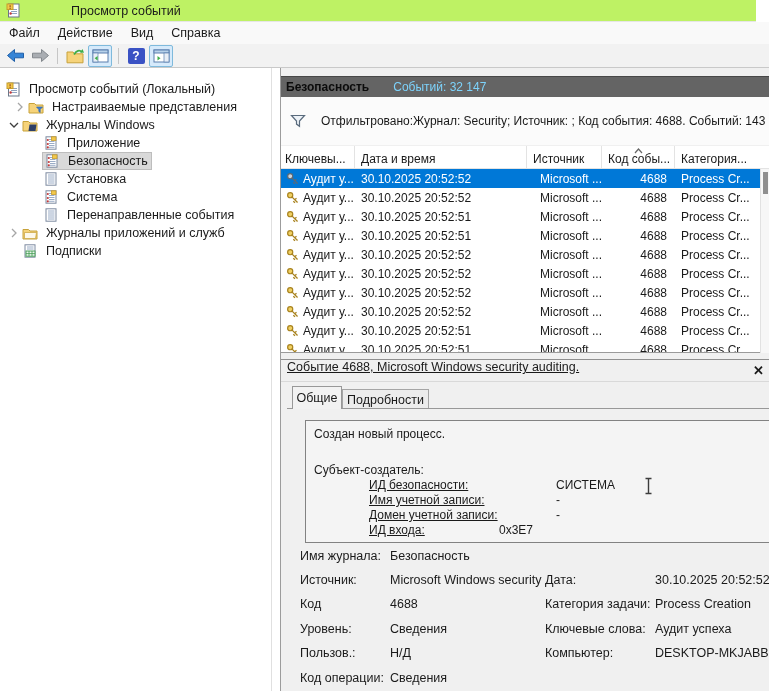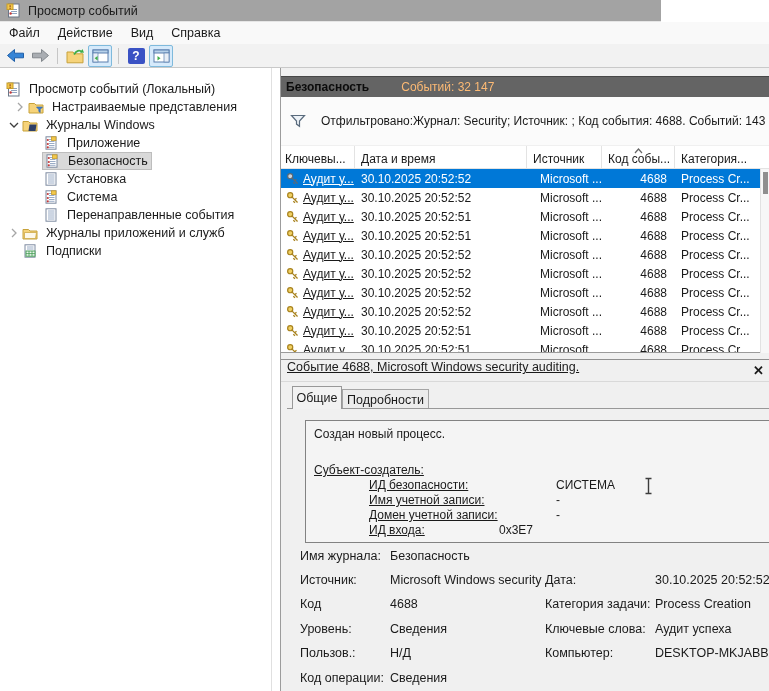--- a/index.html
+++ b/index.html
@@ -1,22 +1,22 @@
 <!DOCTYPE html>
 <html><head>
 <meta charset="utf-8">
 <style>
   html,body{margin:0;padding:0;background:#fff;}
   #app{position:relative;width:769px;height:691px;overflow:hidden;
        font-family:"Liberation Sans",sans-serif;font-size:12px;color:#1a1a1a;
        background:#fff;user-select:none;}
   
-  .titlebar{position:absolute;left:0;top:0;width:661px;height:22px;background:#a3a3a3;
+  .titlebar{position:absolute;left:0;top:0;width:756px;height:22px;background:#bef264;
             display:flex;align-items:center;padding-left:6px;box-sizing:border-box;
-            border-bottom:1px solid #e6e6e6;font-size:12.5px;}
+            border-bottom:1px solid #e6e6e6;font-size:12.5px;gap:43px;}
   .titlebar .ttl{margin-left:7px;}
   .menubar{position:absolute;left:0;top:22px;width:769px;height:22px;background:#f9f9f9;
            display:flex;align-items:center;font-size:12.5px;}
   .menuitem{padding:2px 9px;cursor:default;}
   .toolbar{position:absolute;left:0;top:44px;width:769px;height:24px;background:#f2f2f2;
            border-bottom:1px solid #c9c9c9;display:flex;align-items:center;box-sizing:border-box;
            padding-left:4px;}
   .tbtn{display:inline-flex;align-items:center;justify-content:center;height:20px;min-width:22px;margin:0 1px;}
   .tb-toggle{border:1px solid #7fbadc;background:#d6eafb;border-radius:2px;}
   .tsep{width:1px;height:16px;background:#c6c6c6;margin:0 5px;}
@@ -30,37 +30,37 @@
   .titem .ticon{width:16px;display:inline-flex;justify-content:center;flex:none;margin-right:5px;}
   .titem .tlabel{padding:1px 3px;}
   .selbox{display:inline-flex;align-items:center;background:#d9d9d9;outline:1px solid #bdbdbd;}
   .selbox .ticon{margin-left:1px;}
   
   .main{position:absolute;left:280px;top:68px;width:489px;height:623px;background:#f0f0f0;
         border-left:1px solid #9c9c9c;overflow:hidden;box-sizing:content-box;}
   .result-header{position:absolute;left:0;top:8px;width:100%;height:21px;background:#646464;
                  border-top:1px solid #474747;display:flex;align-items:center;padding-left:5px;
                  box-sizing:border-box;color:#0b0b0b;}
-  .result-header .rh-count{margin-left:32px;color:#fdba74;}
+  .result-header .rh-count{margin-left:24px;color:#7dd3fc;}
   .filter-banner{position:absolute;left:0;top:29px;width:100%;height:48px;background:#fbfbfb;
                  display:flex;align-items:center;padding-left:9px;box-sizing:border-box;}
   .filter-banner .ftext{margin-left:15px;}
   
   .thead{position:absolute;left:0;top:78px;width:489px;height:23px;background:#fff;
          display:flex;border-bottom:1px solid #e3e3e3;box-sizing:border-box;}
   .th{display:flex;align-items:flex-end;padding-bottom:2px;border-right:1px solid #e3e3e3;
       box-sizing:border-box;white-space:nowrap;overflow:hidden;}
   .c1{width:74px;flex:none;} .c2{width:172px;flex:none;} .c3{width:75px;flex:none;text-align:right;}
   .c4{width:73px;flex:none;} .c5{flex:1;min-width:0;}
   .th.c1{padding-left:4px;} .th.c2,.th.c3,.th.c4,.th.c5{padding-left:6px;}
   .sortcaret{position:absolute;left:352px;top:80px;}
   .tbody{position:absolute;left:0;top:101px;width:479px;height:184px;background:#fff;
          overflow:hidden;border-bottom:1px solid #9a9a9a;box-sizing:border-box;}
   .trow{height:19px;display:flex;align-items:center;white-space:nowrap;background:#fff;}
-  .trow .c1{display:flex;padding-left:5px;box-sizing:border-box;overflow:hidden;text-decoration:underline;}
+  .trow .c1{display:flex;padding-left:5px;box-sizing:border-box;overflow:hidden;}
   .trow .c1 svg{margin-right:3px;flex:none;}
   .trow .c2,.trow .c3,.trow .c5{padding-left:6px;box-sizing:border-box;overflow:hidden;}
   .trow .c4{text-align:right;padding-right:8px;box-sizing:border-box;}
   .trow.sel{background:#0078d7;color:#fff;}
   .vscroll{position:absolute;right:0;top:101px;width:10px;height:184px;background:#f7f7f7;
            border-left:1px solid #e2e2e2;box-sizing:border-box;}
   .vthumb{position:absolute;left:2px;top:3px;width:5px;height:22px;background:#8f8f8f;}
   
   .splitter{position:absolute;left:0;top:285px;width:100%;height:7px;background:#f0f0f0;
             border-bottom:1px solid #8f8f8f;box-sizing:border-box;}
@@ -71,21 +71,21 @@
        font-size:12.5px;}
   .tab.active{left:11px;top:318px;width:50px;height:23px;background:#f2f2f2;
               border:1px solid #989898;border-bottom:none;z-index:3;}
   .tab.inactive{left:61px;top:321px;width:87px;height:20px;background:#ececec;
                 border:1px solid #a5a5a5;border-bottom:none;z-index:1;}
   .tabline{position:absolute;left:6px;top:340px;width:483px;border-top:1px solid #989898;z-index:2;}
   .descbox{position:absolute;left:24px;top:352px;width:470px;height:123px;background:#f4f4f4;
            border:1px solid #828282;box-sizing:border-box;padding:6px 8px;overflow:hidden;
            line-height:15px;white-space:nowrap;}
   .descbox .intro{margin:0 0 21px 0;}
-  .descbox .section{margin:0;text-decoration:underline;}
+  .descbox .section{margin:0;}
   .ditem{position:relative;padding-left:55px;text-decoration:underline;}
   .ditem .dval{position:absolute;left:242px;top:0;}
   .ditem .dval.tab1{left:185px;}
   .frow{position:absolute;height:16px;font-size:12.5px;white-space:nowrap;}
   .frow .lab{position:absolute;left:0;top:0;}
   .frow.fl{left:19px;width:470px;} .frow.fl .val{position:absolute;left:90px;top:0;}
   .frow.fr{left:264px;width:260px;} .frow.fr .val{position:absolute;left:110px;top:0;}
   .cursor-ibeam{position:absolute;left:362px;top:409px;z-index:9;}
   svg{display:block;}
 </style>

